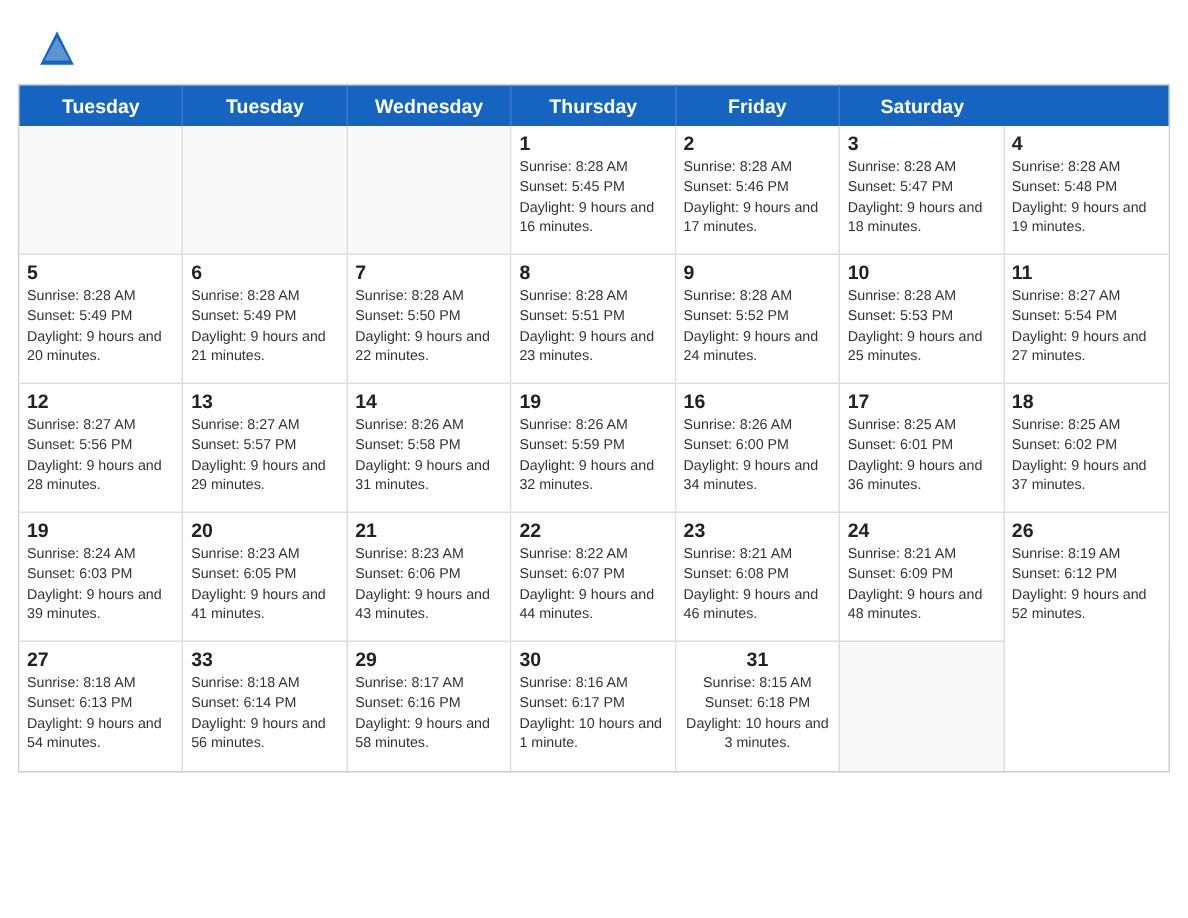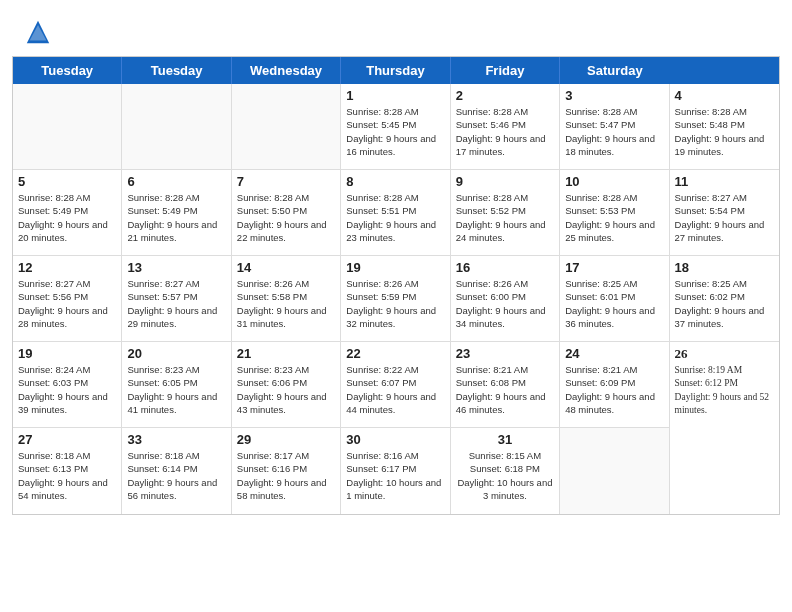--- a/index.html
+++ b/index.html
@@ -150,21 +150,21 @@
           <div class="cell-text">Sunrise: 8:22 AM<br>Sunset: 6:07 PM<br>Daylight: 9 hours and 44 minutes.</div>
         </div>
         <div class="cal-cell">
           <div class="day-num">23</div>
           <div class="cell-text">Sunrise: 8:21 AM<br>Sunset: 6:08 PM<br>Daylight: 9 hours and 46 minutes.</div>
         </div>
         <div class="cal-cell">
           <div class="day-num">24</div>
           <div class="cell-text">Sunrise: 8:21 AM<br>Sunset: 6:09 PM<br>Daylight: 9 hours and 48 minutes.</div>
         </div>
-        <div class="cal-cell" style="border-bottom: none; font-family: Liberation Serif, serif;">
+        <div class="cal-cell" style="border-bottom: none;">
           <div class="day-num">26</div>
           <div class="cell-text">Sunrise: 8:19 AM<br>Sunset: 6:12 PM<br>Daylight: 9 hours and 52 minutes.</div>
         </div>
         <div class="cal-cell" style="border-bottom: none;">
           <div class="day-num">27</div>
           <div class="cell-text">Sunrise: 8:18 AM<br>Sunset: 6:13 PM<br>Daylight: 9 hours and 54 minutes.</div>
         </div>
         <div class="cal-cell" style="border-bottom: none;">
           <div class="day-num">33</div>
           <div class="cell-text">Sunrise: 8:18 AM<br>Sunset: 6:14 PM<br>Daylight: 9 hours and 56 minutes.</div>

